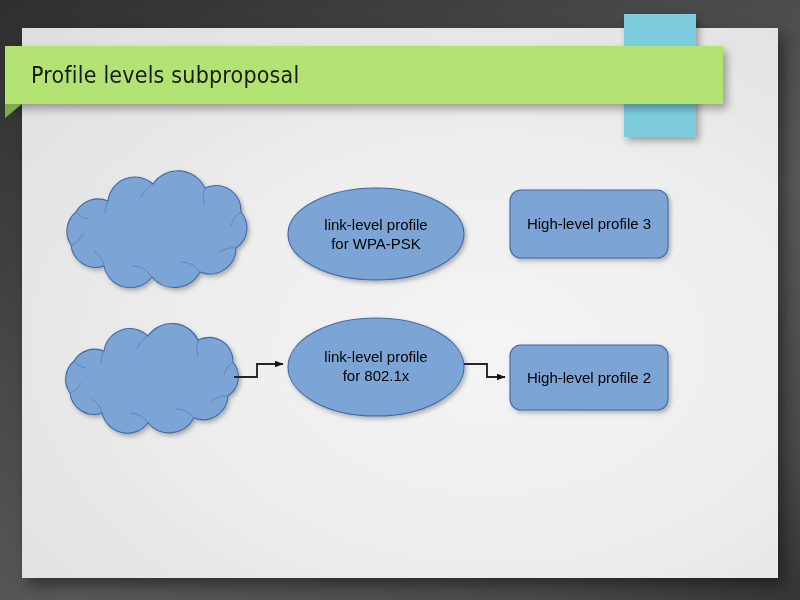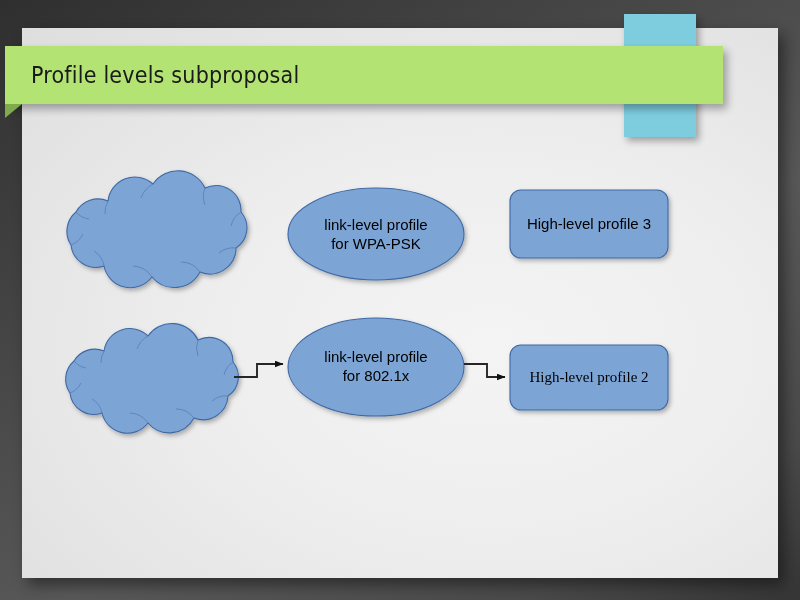--- a/index.html
+++ b/index.html
@@ -195,15 +195,15 @@
 
 
   <div class="shape-label" style="left:296px; top:215px; width:160px;">link-level profile
 for WPA-PSK</div>
 
   <div class="shape-label" style="left:296px; top:347px; width:160px;">link-level profile
 for 802.1x</div>
 
   <div class="shape-label" style="left:510px; top:214px; width:158px;">High-level profile 3</div>
 
-  <div class="shape-label" style="left:510px; top:368px; width:158px;font-family:Liberation Serif, serif;">High-level profile 2</div>
+  <div class="shape-label" style="left:510px; top:368px; width:158px;">High-level profile 2</div>
 
 </div>
 
 </body></html>

